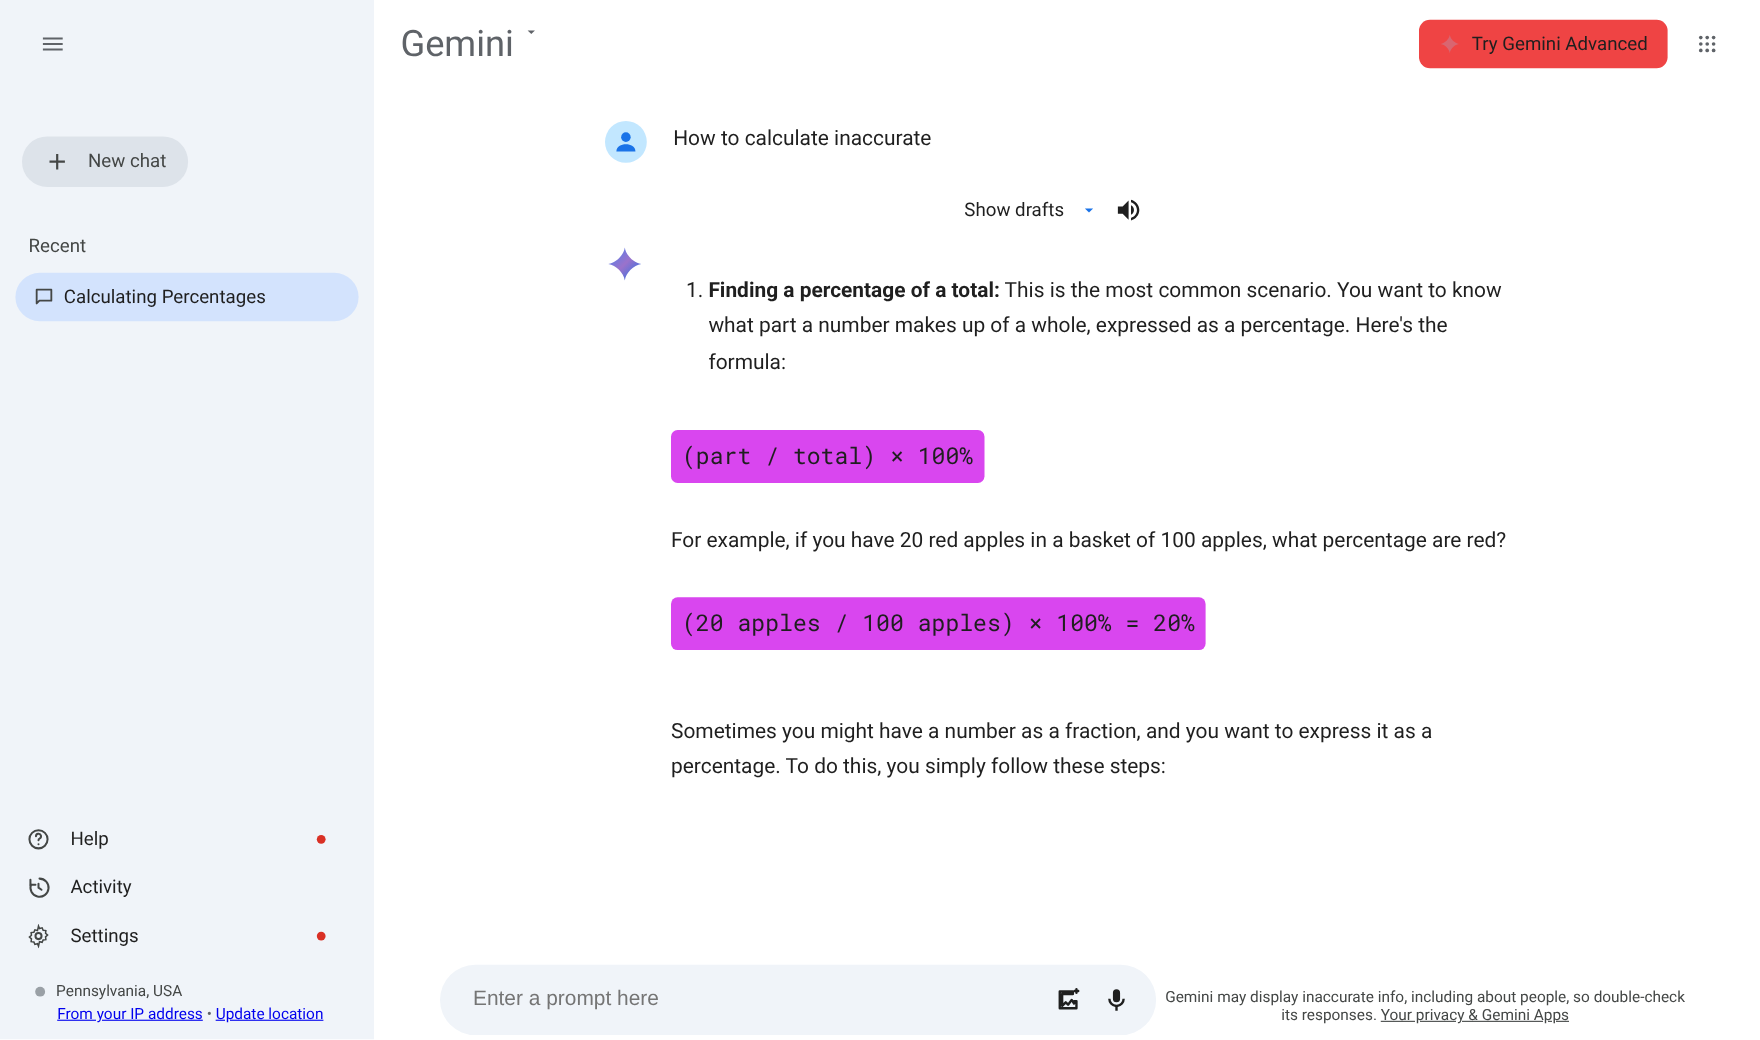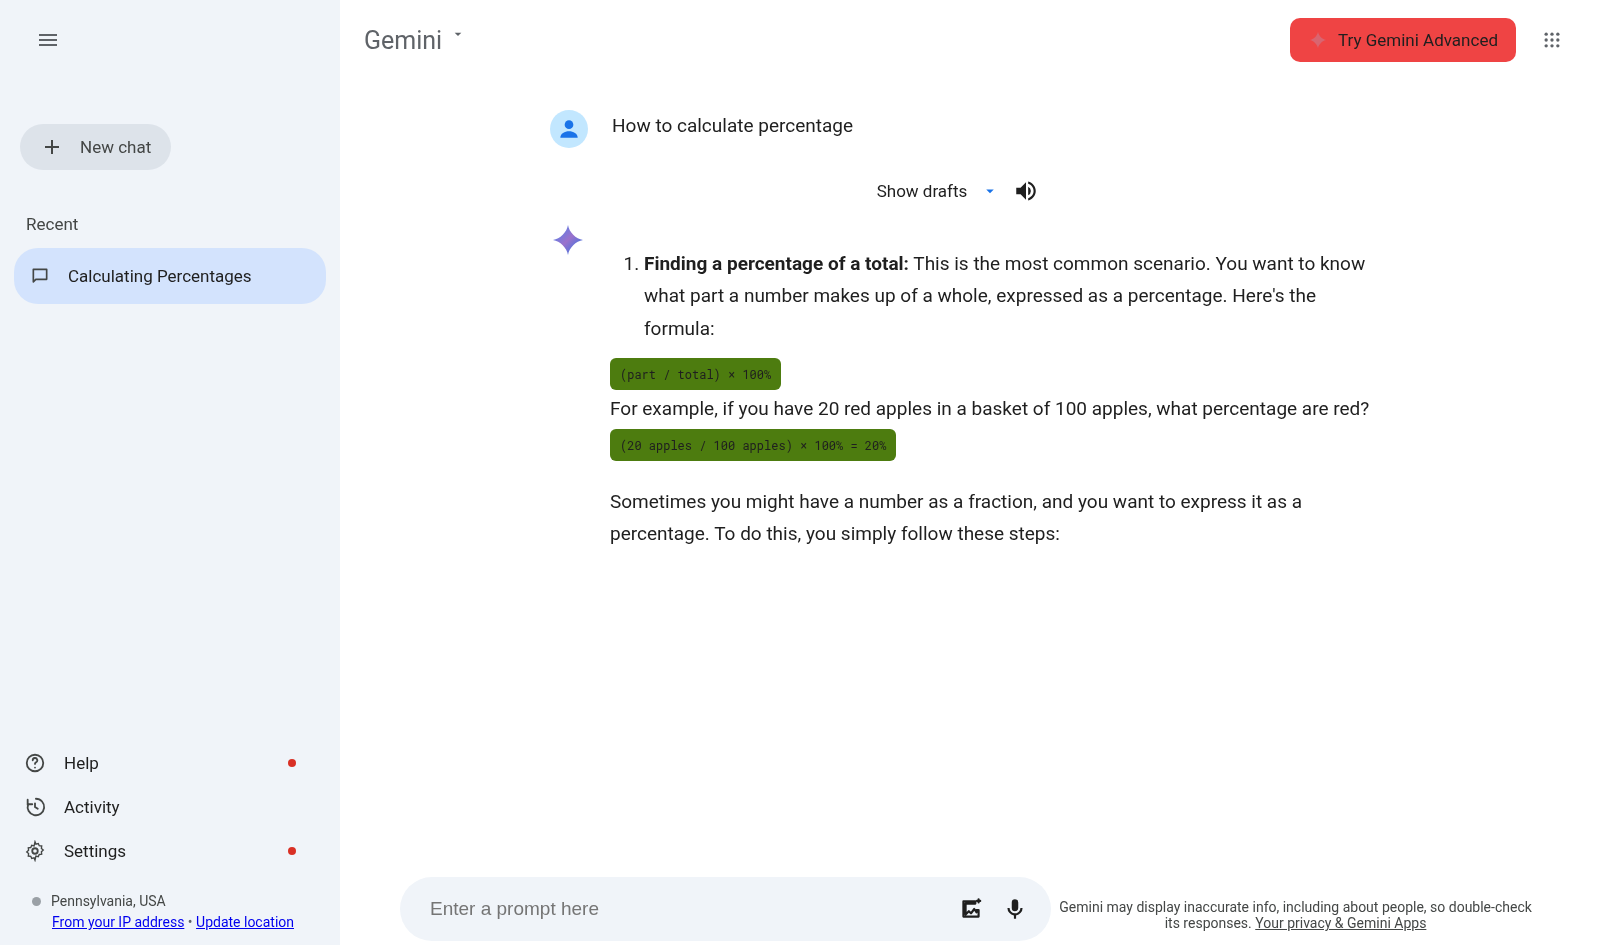--- a/index.html
+++ b/index.html
@@ -37,24 +37,24 @@
     color:#444746;
     cursor:pointer;
     margin-left:6px;
     width:fit-content;
   }
   .plus-svg{width:24px;height:24px;fill:#444746;}
   .recent-label{
     font-size:17px;color:#444746;margin:44px 0 14px 12px;
   }
   .chat-item{
-    display:flex;align-items:center;gap:18px;
+    display:flex;align-items:center;gap:8px;
     background:#d3e3fd;
     border-radius:24px;
-    height:56px;
+    height:44px;
     padding:0 16px;
     font-size:17px;
     color:#1f1f1f;
     cursor:pointer;
   }
   .chat-icon{width:20px;height:20px;fill:none;stroke:#444746;stroke-width:2;}
   .spacer{flex:1;}
   .bottom-item{
     display:flex;align-items:center;gap:18px;
     height:44px;padding:0 10px;
@@ -75,21 +75,21 @@
   .loc-links{color:#1a73e8;font-size:14px;margin-left:20px;}
   .loc-links span{color:#5f6368;}
 
   .main {
     flex:1;display:flex;flex-direction:column;height:100%;
   }
   .header{
     display:flex;align-items:center;padding:16px 24px;gap:12px;
   }
   .brand{
-    display:flex;align-items:flex-start;gap:8px;font-size:25px;color:#5f6368;
+    display:flex;align-items:flex-start;gap:8px;font-size:33px;color:#5f6368;
     cursor:pointer;
   }
   .brand-arrow{width:16px;height:16px;fill:#5f6368;}
   .header-spacer{flex:1;}
   .try-btn{
     display:flex;align-items:center;gap:10px;
     background:#ef4444;border-radius:10px;
     padding:12px 18px;font-size:17px;color:#1f1f1f;
     cursor:pointer;
   }
@@ -119,24 +119,24 @@
     padding-right:24px;margin-bottom:18px;margin-top:-6px;
   }
   .drafts-label{font-size:17px;color:#1f1f1f;}
   .chev-down{width:18px;height:18px;fill:#1a73e8;}
   .volume{width:26px;height:26px;fill:#1f1f1f;cursor:pointer;}
   .answer{font-size:19px;line-height:1.7;color:#1f1f1f;max-width:780px;}
   .answer ol{padding-left:34px;margin:26px 0 0 0;}
   .answer li{margin-bottom:10px;}
   .answer strong{font-weight:700;}
   .code-inline{
-    display:inline-block;background:#4d7c0f;
+    display:inline-block;background:#d946ef;
     font-family:'Roboto Mono',monospace;
-    padding:6px 10px;border-radius:6px;font-size:12px;
-    margin:3px 0;
+    padding:6px 10px;border-radius:6px;font-size:21px;
+    margin:36px 0;
   }
 
   .input-area{
     padding:6px 60px 4px 60px;display:flex;align-items:center;
   }
   .prompt-box{
     width:960px;max-width:100%;height:64px;border-radius:32px;
     background:#f0f4f9;display:flex;align-items:center;
     padding:0 14px 0 30px;
   }
@@ -249,21 +249,21 @@
   <div class="conversation">
     <div class="conv-inner">
 
       <div class="row">
         <div class="avatar-user">
           <svg viewBox="0 0 24 24">
               <circle cx="12" cy="8" r="4"></circle>
               <path d="M4 20c0-4 4-6 8-6s8 2 8 6z"></path>
             </svg>
         </div>
-        <div class="msg">How to calculate percentage</div>
+        <div class="msg">How to calculate inaccurate</div>
       </div>
 
       <div class="drafts-row">
         <span class="drafts-label">Show drafts</span>
         <svg class="chev-down" viewBox="0 0 24 24">
             <path d="M7 10l5 5 5-5z"></path>
           </svg>
         <svg class="volume" viewBox="0 0 24 24">
             <path d="M3 9v6h4l5 5V4L7 9H3zm13.5 3a4.5 4.5 0 0 0-2.5-4v8a4.5 4.5 0 0 0 2.5-4zm-2.5-8.7v2.1c2.9.9 5 3.5 5 6.6s-2.1 5.7-5 6.6v2.1c4-1 7-4.5 7-8.7s-3-7.7-7-8.7z"></path>
           </svg>

